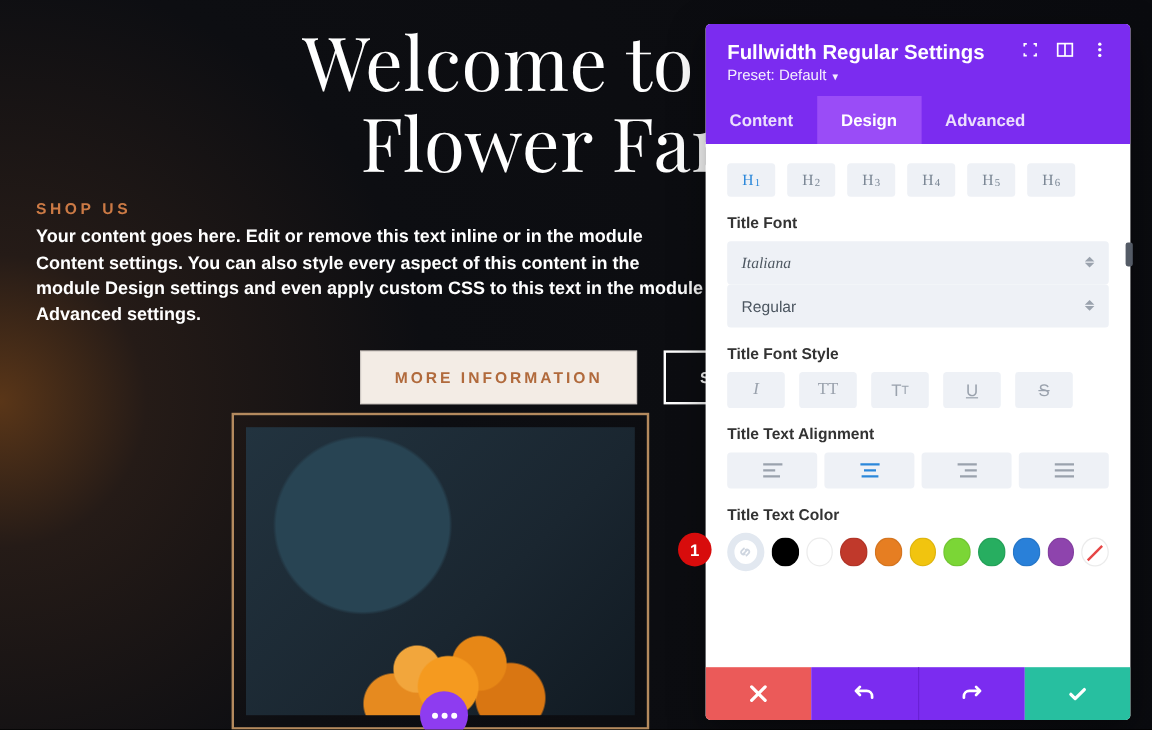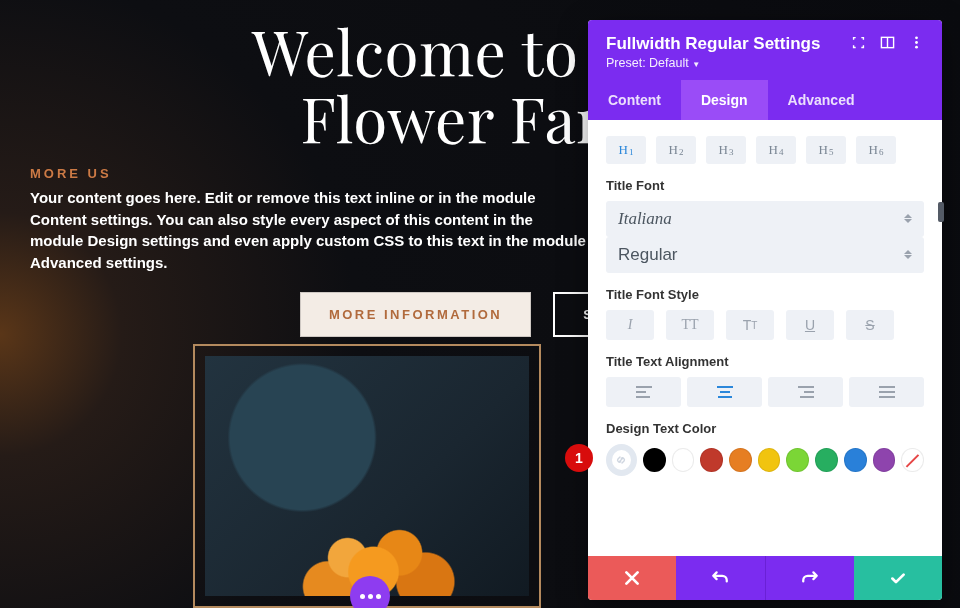--- a/index.html
+++ b/index.html
@@ -90,21 +90,21 @@
     width: 40px; height: 28px; background: #eef1f6; color: #7a8694; border-radius: 3px;
     display: flex; align-items: center; justify-content: center;
     font-family: Georgia, serif; font-size: 13px;
   }
   .h-btn.selected { color: #2b87da; }
   .h-btn sub { font-size: 9px; margin-left: 1px; position: relative; top: 2px; }
 
   .sel {
     width: 100%; height: 36px; background: #eef1f6; border-radius: 3px; border: none;
     padding: 12px 12px; display: flex; align-items: center; justify-content: space-between;
-    font-size: 17px; color: #4c5660; font-family: Georgia, serif; font-style: italic;
+    font-size: 13px; color: #4c5660; font-family: Georgia, serif; font-style: italic;
   }
   .sel.plain { font-family: inherit; font-style: normal; }
   .sel-caret { width: 8px; height: 10px; display: block; }
   .sel-caret::before { content: ""; display: block; width: 0; height: 0; border-left: 4px solid transparent; border-right: 4px solid transparent; border-bottom: 4px solid #9aa2ad; margin-bottom: 1px; }
   .sel-caret::after  { content: ""; display: block; width: 0; height: 0; border-left: 4px solid transparent; border-right: 4px solid transparent; border-top: 4px solid #9aa2ad; }
 
   .style-row { display: flex; gap: 12px; }
   .style-btn { width: 48px; height: 30px; background: #eef1f6; border-radius: 3px; display: flex; align-items: center; justify-content: center; color: #9aa2ad; font-size: 14px; font-family: Georgia, serif; }
   .underline { text-decoration: underline; }
   .strike { text-decoration: line-through; }
@@ -141,21 +141,21 @@
 </head>
 <body>
 
 <div class="page">
   <h1 class="hero-title">
     <span>Welcome to Divi</span><br>
     <span>Flower Farm</span>
   </h1>
 
   <div class="about-block">
-    <div class="about-label">MORE US</div>
+    <div class="about-label">SHOP US</div>
     <div class="about-body">Your content goes here. Edit or remove this text inline or in the module Content settings. You can also style every aspect of this content in the module Design settings and even apply custom CSS to this text in the module Advanced settings.</div>
   </div>
 
   <div class="btn-row">
     <button class="btn-more">MORE INFORMATION</button>
     <button class="btn-shop">SHOP</button>
   </div>
 
   <div class="photo-frame">
     <div class="photo-inner"></div>
@@ -256,21 +256,21 @@
         </div>
       <div class="align-btn">
           <svg viewBox="0 0 18 14">
             <line x1="1" y1="2" x2="17" y2="2"></line>
             <line x1="1" y1="7" x2="17" y2="7"></line>
             <line x1="1" y1="12" x2="17" y2="12"></line>
           </svg>
         </div>
     </div>
 
-    <div class="fld-label">Design Text Color</div>
+    <div class="fld-label">Title Text Color</div>
     <div class="swatches">
       <div class="swatch active">
         <svg width="14" height="14" viewBox="0 0 14 14">
             <path d="M5 9l4-4M6 4l-2 2a2 2 0 002.8 2.8M8 10l2-2A2 2 0 007.2 5.2" stroke="#cfd6e0" stroke-width="1.4" fill="none" stroke-linecap="round"></path>
           </svg>
       </div>
       <div class="swatch" style="background:#000"></div>
       <div class="swatch" style="background:#fff"></div>
       <div class="swatch" style="background:#c0392b"></div>
       <div class="swatch" style="background:#e67e22"></div>

